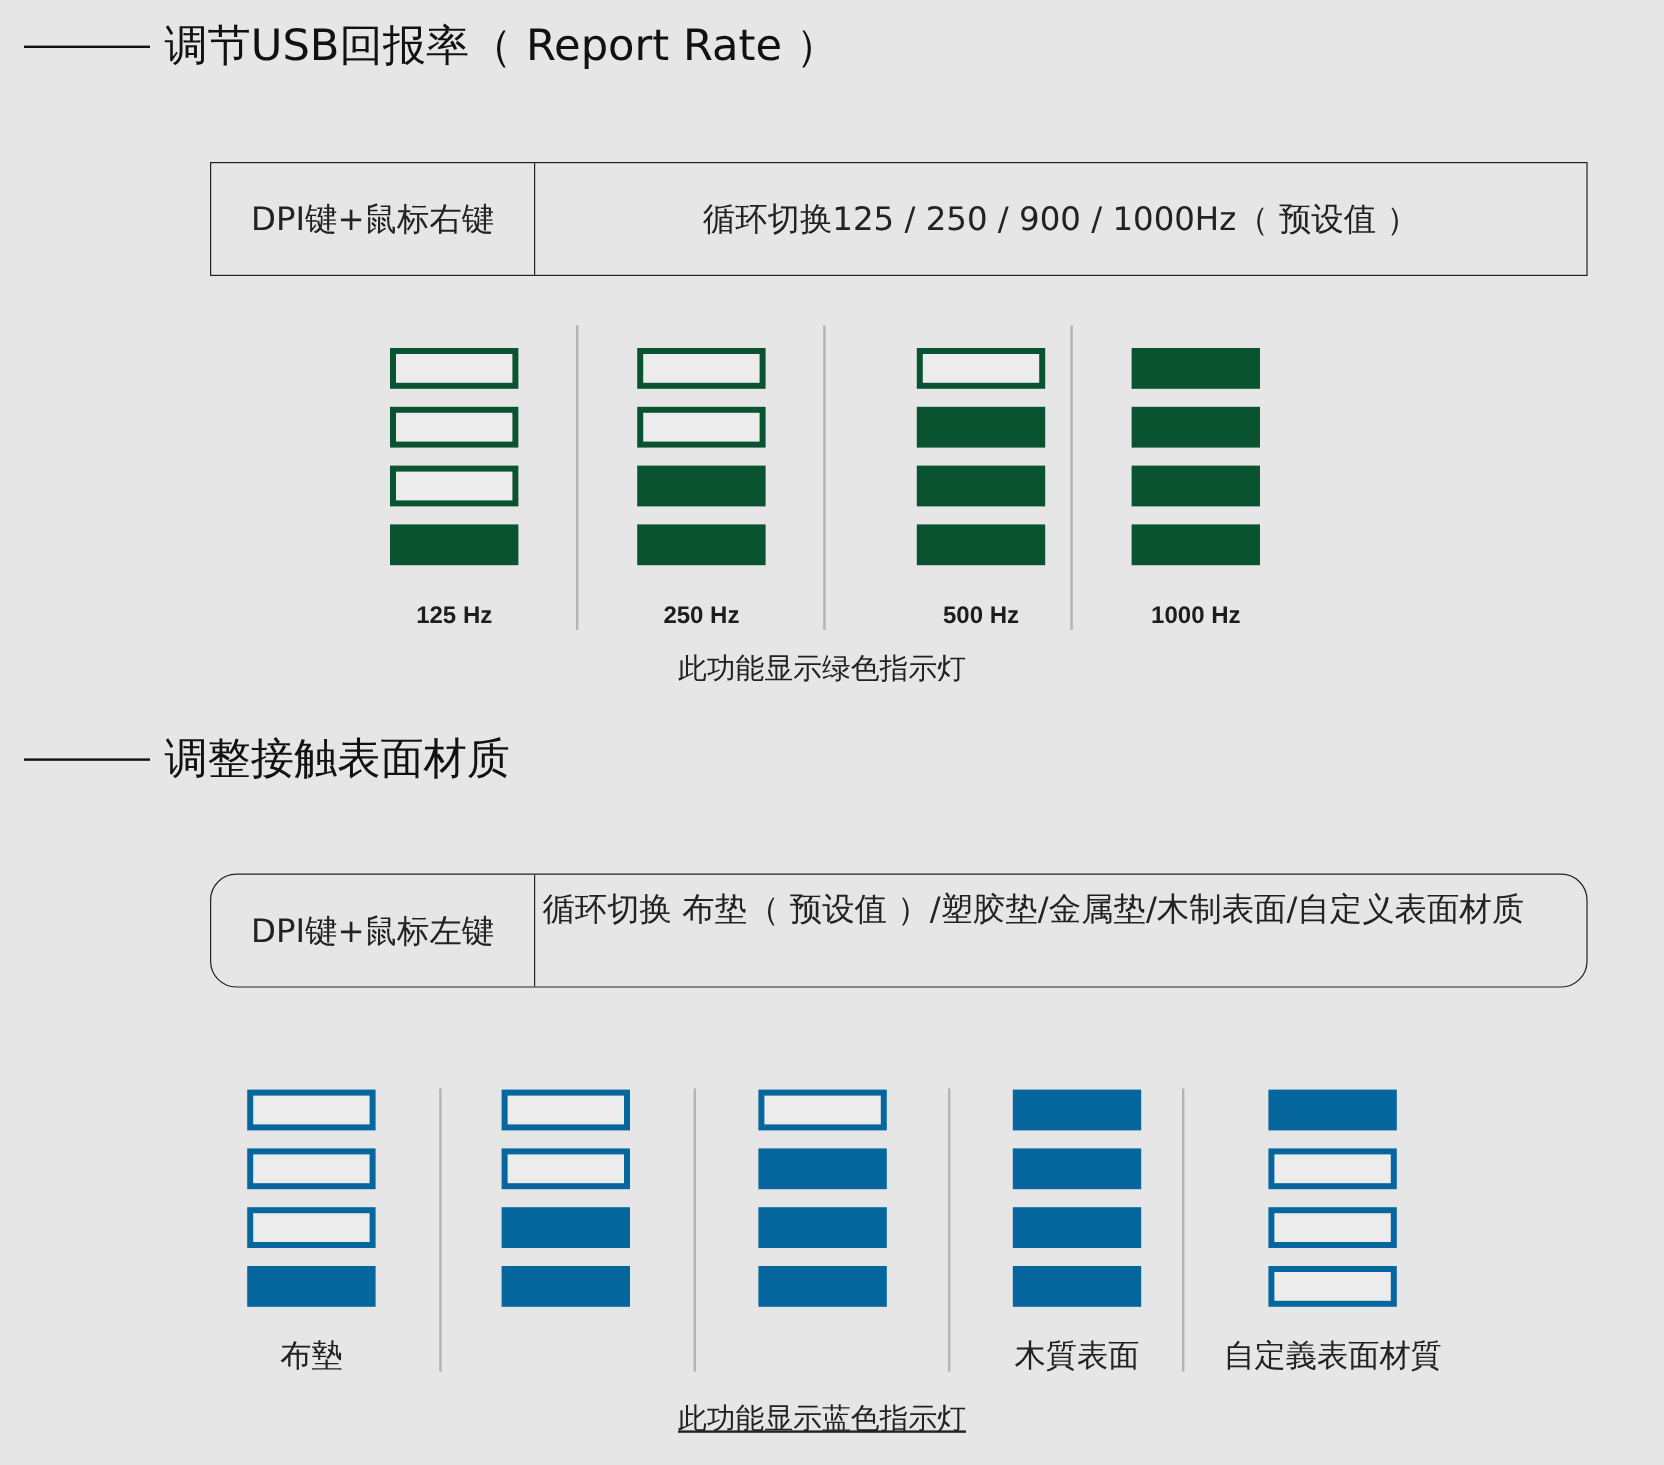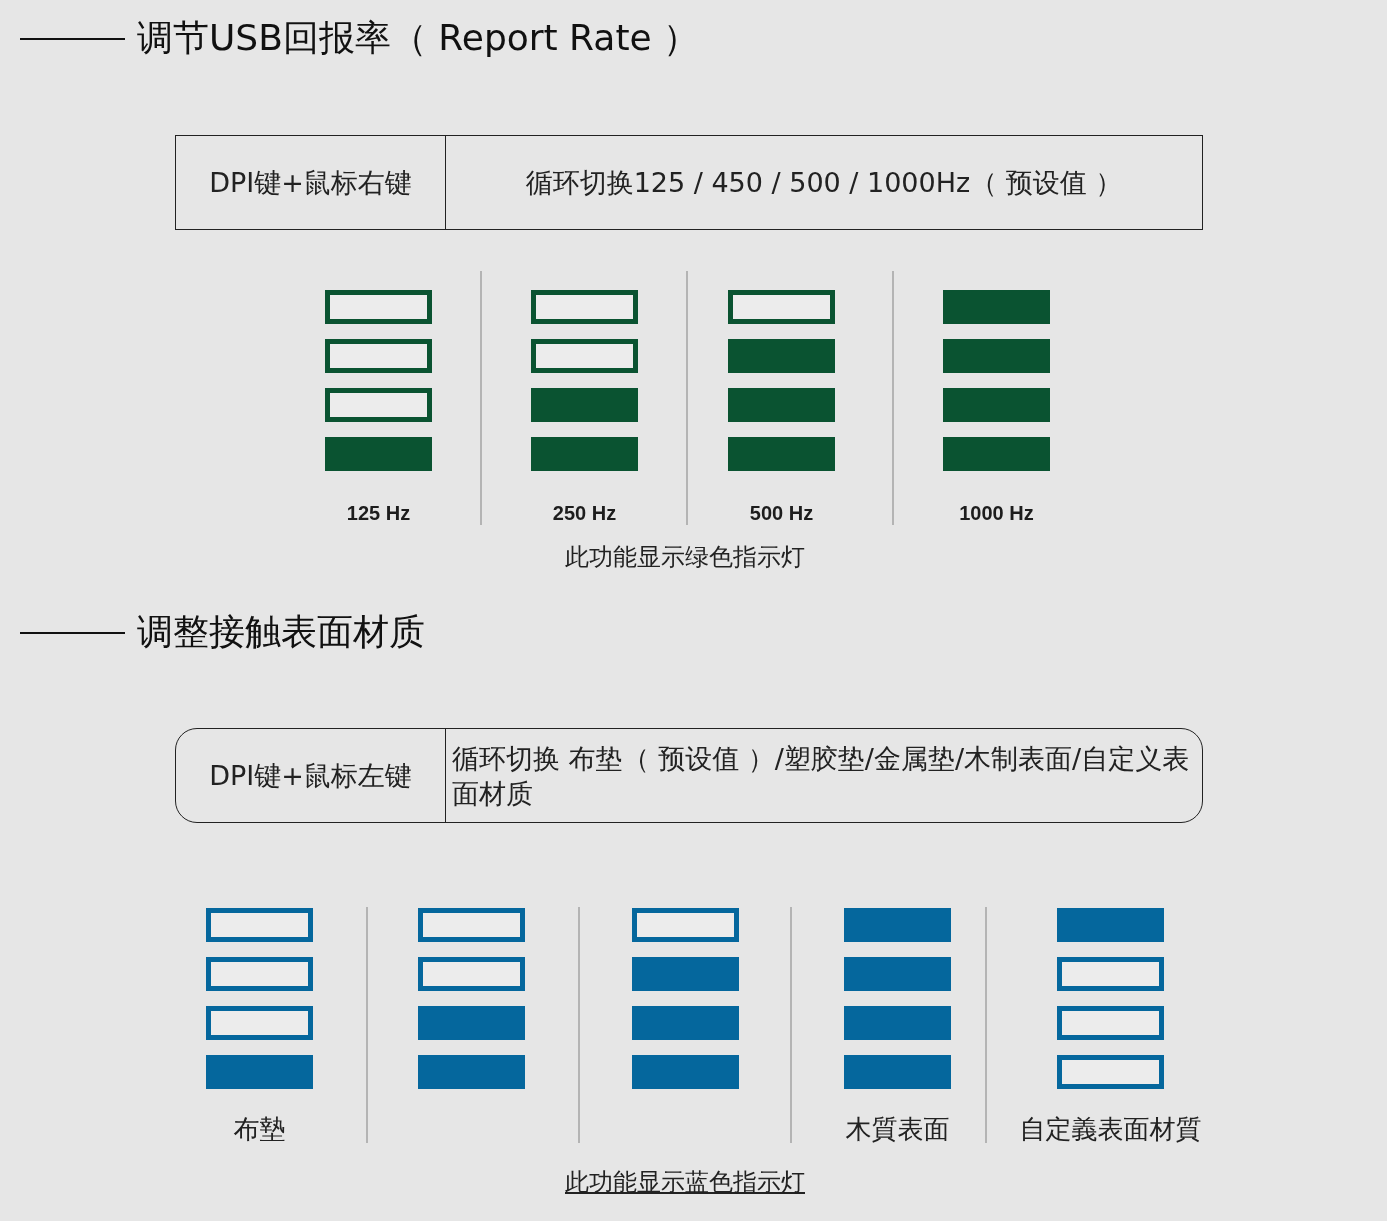--- a/index.html
+++ b/index.html
@@ -10,21 +10,21 @@
     color: #1a1a1a;
   }
   .section-heading {
     position: absolute; left: 20px; display: flex; align-items: center;
     font-size: 36px; color: #111;
   }
   .section-heading .dash {
     display: inline-block; width: 105px; height: 2px; background: #111; margin-right: 12px;
   }
   .info-table {
-    position: absolute; left: 175px; width: 1028px; height: 95px;
+    position: absolute; left: 175px; width: 1148px; height: 95px;
     border: 1px solid #222; display: flex; box-sizing: border-box;
   }
   .info-table .key {
     width: 270px; border-right: 1px solid #222; display: flex; align-items: center;
     justify-content: center; font-size: 27px; color: #222; box-sizing: border-box;
   }
   .info-table .val {
     flex: 1; display: flex; align-items: center; justify-content: center;
     font-size: 27px; color: #222; padding: 0 6px; box-sizing: border-box;
   }
@@ -59,41 +59,41 @@
 </head>
 <body>
 
 <div class="section-heading" style="top:14px;">
   <span class="dash"></span>
   <span>调节USB回报率（ Report Rate ）</span>
 </div>
 
 <div class="info-table" style="top:135px;">
   <div class="key">DPI键+鼠标右键</div>
-  <div class="val">循环切换125 / 450 / 500 / 1000Hz（ 预设值 ）</div>
+  <div class="val">循环切换125 / 250 / 900 / 1000Hz（ 预设值 ）</div>
 </div>
 
 <div class="green">
   <div class="indicator" style="left:325px; top:290px;">
     <div class="bar off"></div>
     <div class="bar off"></div>
     <div class="bar off"></div>
     <div class="bar on"></div>
     <div class="ind-label">125 Hz</div>
   </div>
   <div class="divider" style="left:480px; top:271px; height:254px;"></div>
   <div class="indicator" style="left:531px; top:290px;">
     <div class="bar off"></div>
     <div class="bar off"></div>
     <div class="bar on"></div>
     <div class="bar on"></div>
     <div class="ind-label">250 Hz</div>
   </div>
   <div class="divider" style="left:686px; top:271px; height:254px;"></div>
-  <div class="indicator" style="left:728px; top:290px;">
+  <div class="indicator" style="left:764px; top:290px;">
     <div class="bar off"></div>
     <div class="bar on"></div>
     <div class="bar on"></div>
     <div class="bar on"></div>
     <div class="ind-label">500 Hz</div>
   </div>
   <div class="divider" style="left:892px; top:271px; height:254px;"></div>
   <div class="indicator" style="left:943px; top:290px;">
     <div class="bar on"></div>
     <div class="bar on"></div>

